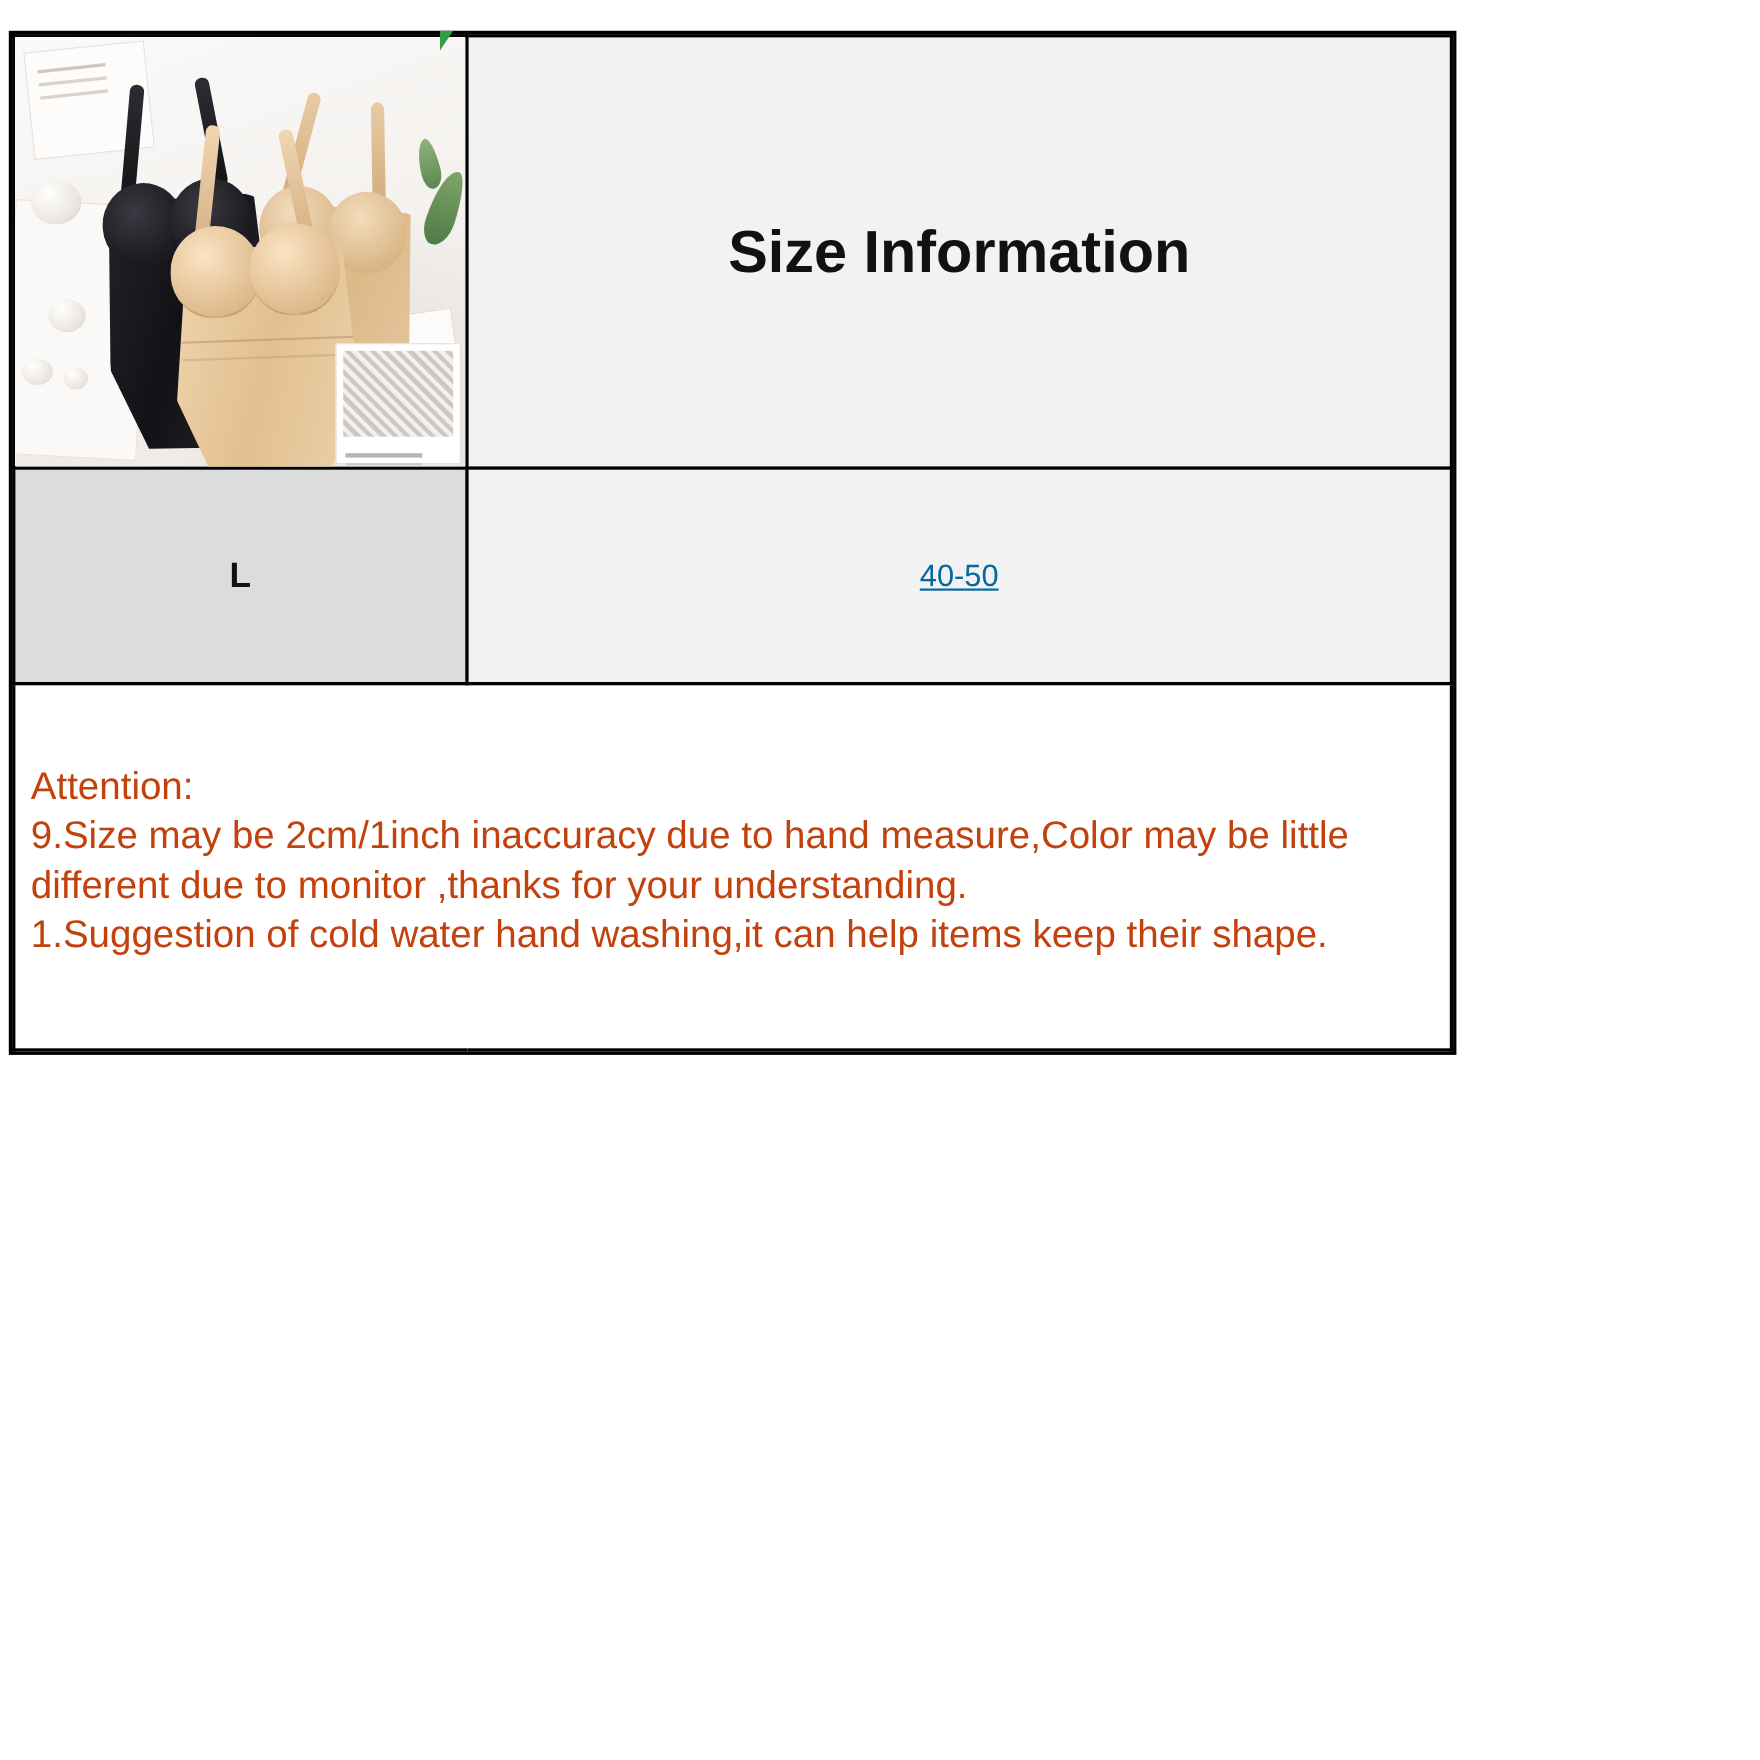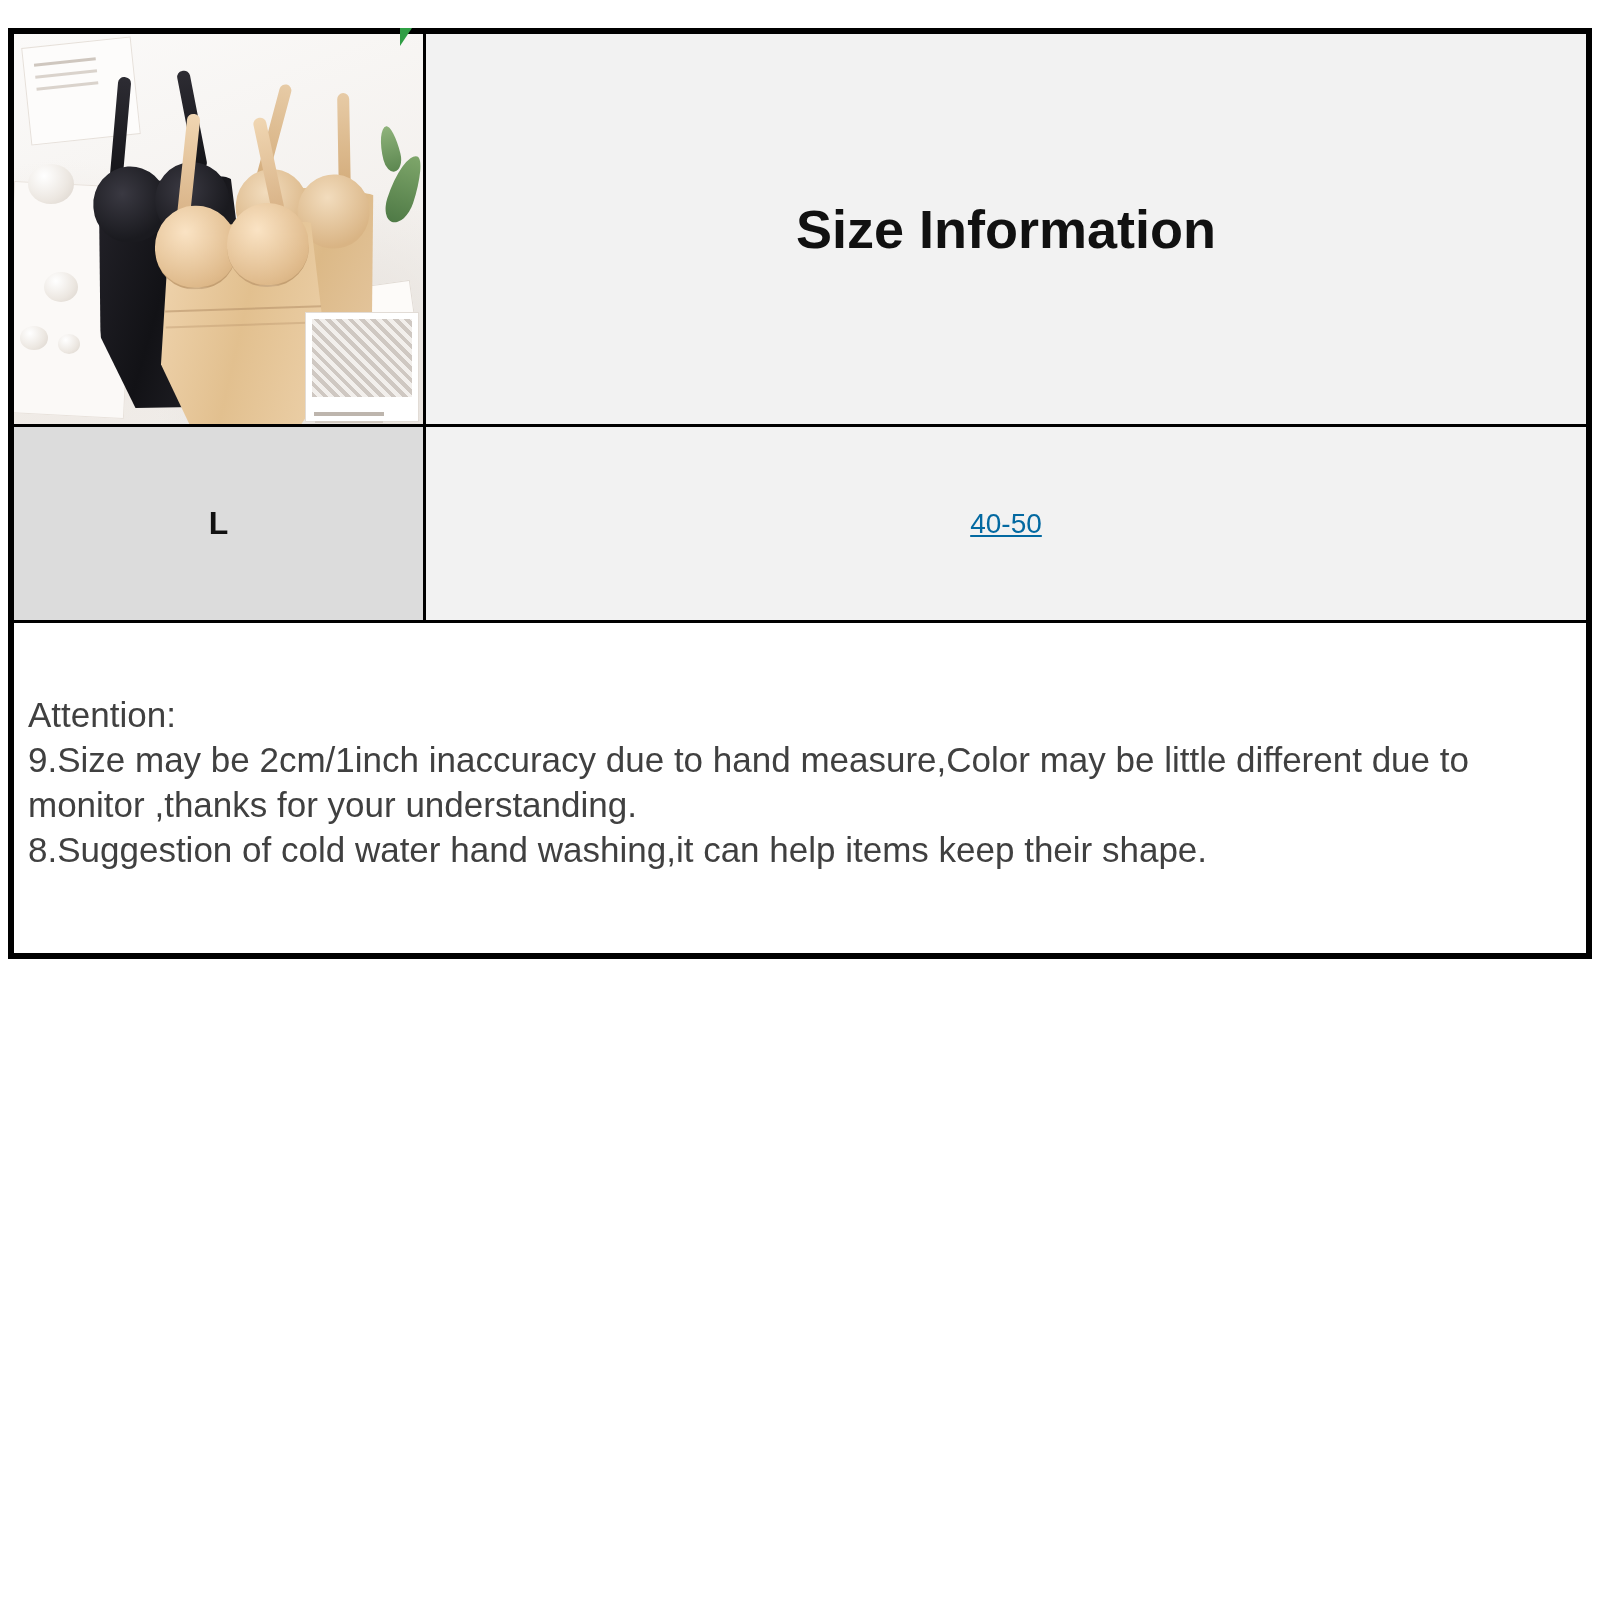--- a/index.html
+++ b/index.html
@@ -17,21 +17,21 @@
     position: relative;
     width: 1600px;
     height: 1600px;
     background: #ffffff;
     box-sizing: border-box;
   }
   .sheet {
     position: absolute;
     left: 8px;
     top: 28px;
-    width: 1584px;
+    width: 1316px;
     border: 3px solid #000000;
     box-sizing: border-box;
     background: #f2f2f2;
   }
   table.size-table {
     border-collapse: collapse;
     width: 100%;
     table-layout: fixed;
   }
   table.size-table td {
@@ -95,21 +95,21 @@
   }
   .attention-cell {
     background: #ffffff;
     text-align: left !important;
     padding: 10px 14px 20px 14px !important;
     height: 300px;
     vertical-align: top;
   }
   .attention-line {
     font-size: 35px;
-    color: #404040;
+    color: #c2410c;
     line-height: 1.28;
     white-space: pre-wrap;
   }
 
   
   .photo {
     position: absolute;
     inset: 0;
     background: #f6f4f2;
   }
@@ -372,19 +372,19 @@
             <span class="row-val-text">40-50</span>
           </td>
         </tr>
 
 
 
         <tr>
           <td class="attention-cell" colspan="2">
             <div class="attention-line">Attention:</div>
             <div class="attention-line">9.Size may be 2cm/1inch inaccuracy due to hand measure,Color may be little different due to monitor ,thanks for your understanding.</div>
-            <div class="attention-line">8.Suggestion of cold water hand washing,it can help items keep their shape.</div>
+            <div class="attention-line">1.Suggestion of cold water hand washing,it can help items keep their shape.</div>
           </td>
         </tr>
       </tbody>
     </table>
   </div>
 </div>
 
 </body></html>

